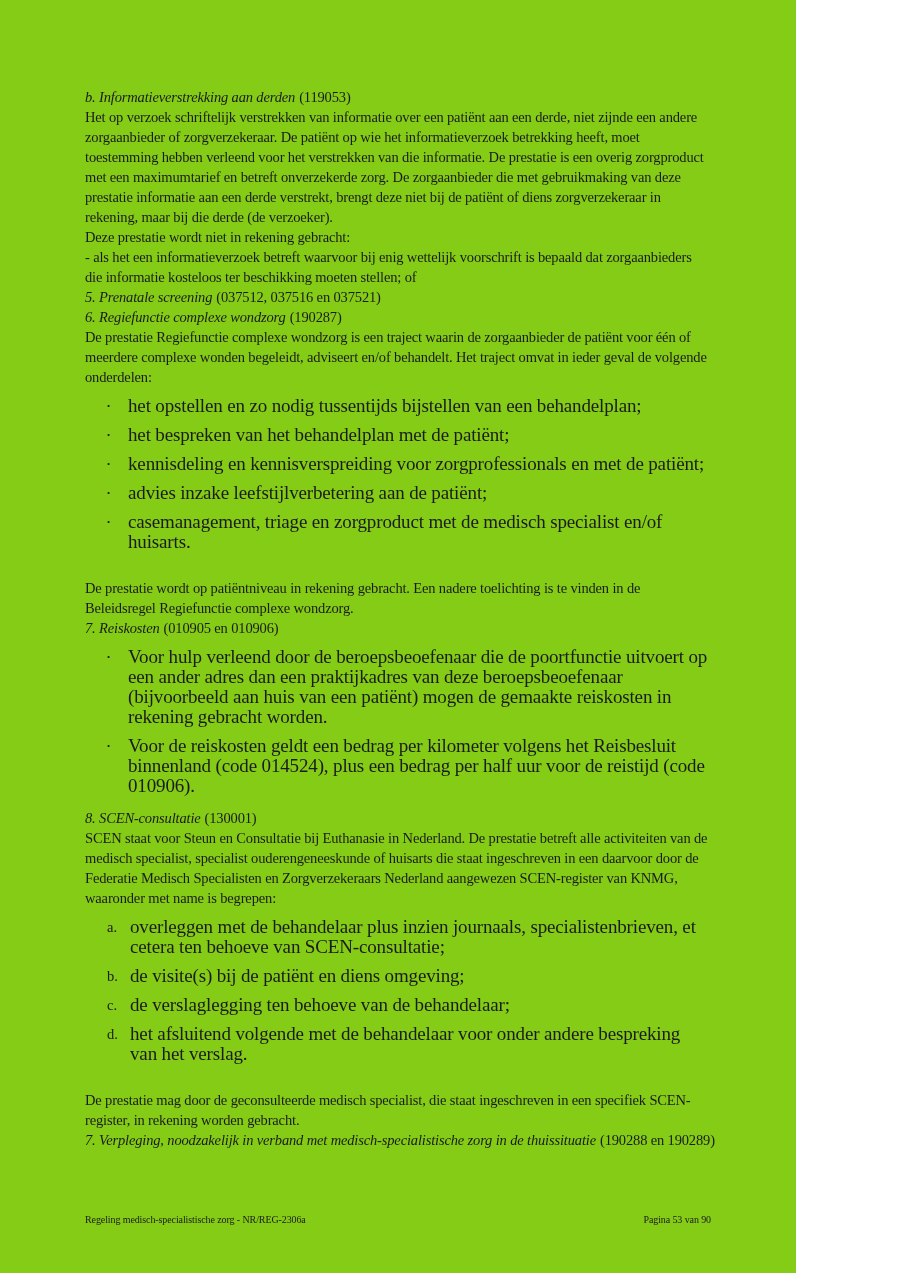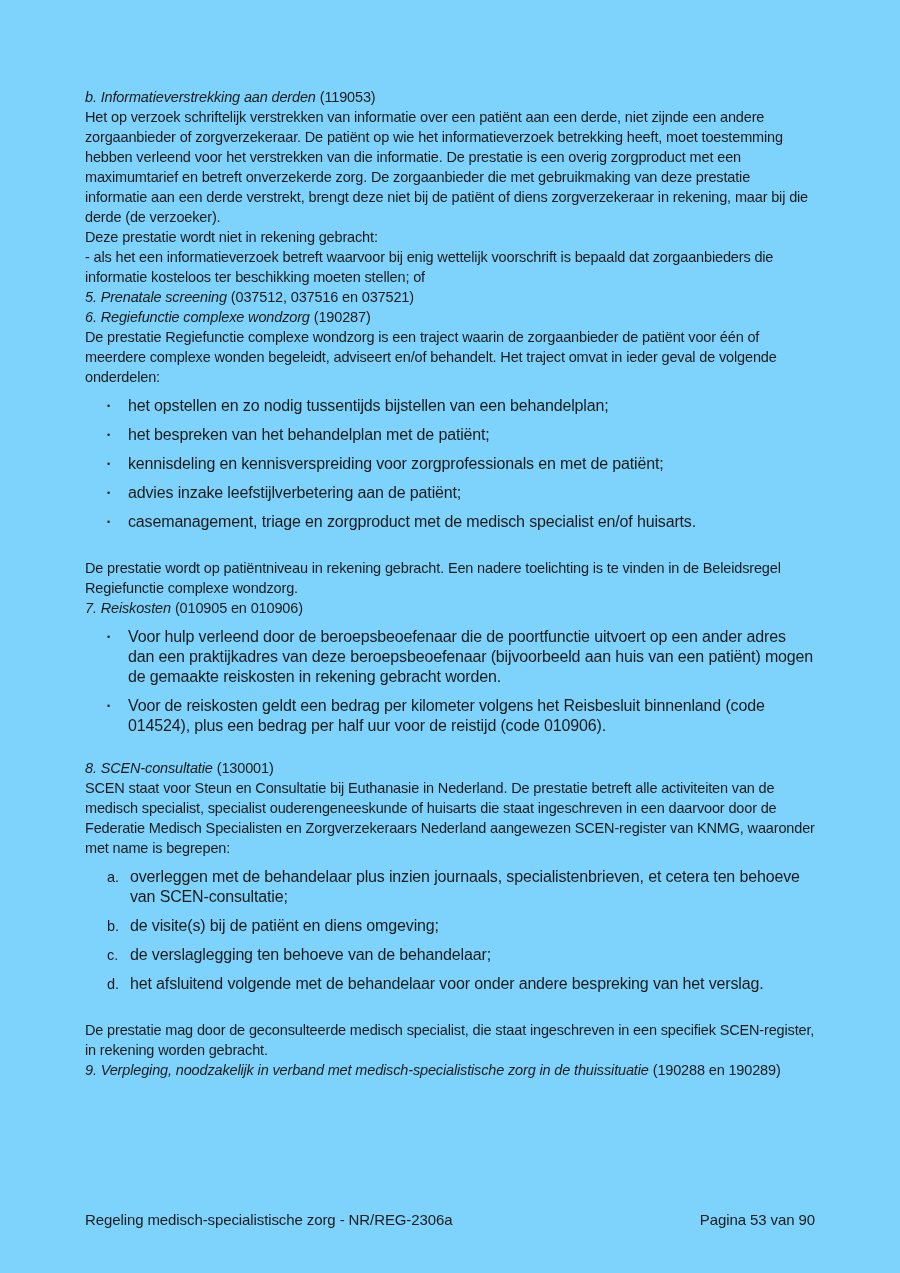--- a/index.html
+++ b/index.html
@@ -1,21 +1,21 @@
 <!DOCTYPE html>
 <html><head>
 <meta charset="utf-8">
 <style>
   html, body { margin: 0; padding: 0; background: #ffffff; }
   .page {
     position: relative;
-    width: 900px;
+    width: 796px;
     height: 1273px;
-    background: #7dd3fc;
-    font-family: Liberation Sans, sans-serif;
+    background: #84cc16;
+    font-family: Liberation Serif, serif;
     color: #1b1b1b;
     overflow: hidden;
   }
   .content {
     position: absolute;
     left: 85px;
     right: 85px;
     top: 87px;
   }
   .para, .heading, .note-line {
@@ -41,34 +41,34 @@
     line-height: 20px;
   }
   .li.lettered .marker {
     flex: 0 0 23px;
     width: 23px;
     font-size: 14.5px;
     line-height: 20px;
   }
   .li .txt {
     flex: 1;
-    font-size: 16px;
+    font-size: 19px;
     line-height: 20px;
     letter-spacing: -0.15px;
   }
-  .mt-md { margin-top: 22px; }
+  .mt-md { margin-top: 12px; }
   .mt-lg { margin-top: 26px; }
   .footer {
     position: absolute;
     left: 85px;
     right: 85px;
     top: 1211px;
     display: flex;
     justify-content: space-between;
-    font-size: 15px;
+    font-size: 10px;
     line-height: 18px;
     letter-spacing: -0.1px;
   }
 </style>
 </head>
 <body>
 
 <div class="page">
   <div class="content">
 
@@ -137,21 +137,21 @@
       <span class="marker">c.</span>
       <span class="txt">de verslaglegging ten behoeve van de behandelaar;</span>
     </div>
     <div class="li lettered">
       <span class="marker">d.</span>
       <span class="txt">het afsluitend volgende met de behandelaar voor onder andere bespreking van het verslag.</span>
     </div>
     <p class="para mt-lg">De prestatie mag door de geconsulteerde medisch specialist, die staat ingeschreven in een specifiek SCEN-register, in rekening worden gebracht.</p>
 
     <div class="heading nowrap">
-      <span class="title">9. Verpleging, noodzakelijk in verband met medisch-specialistische zorg in de thuissituatie</span><span class="code">(190288 en 190289)</span>
+      <span class="title">7. Verpleging, noodzakelijk in verband met medisch-specialistische zorg in de thuissituatie</span><span class="code">(190288 en 190289)</span>
     </div>
 
   </div>
 
   <div class="footer">
     <span>Regeling medisch-specialistische zorg - NR/REG-2306a</span>
     <span>Pagina 53 van 90</span>
   </div>
 </div>
 

